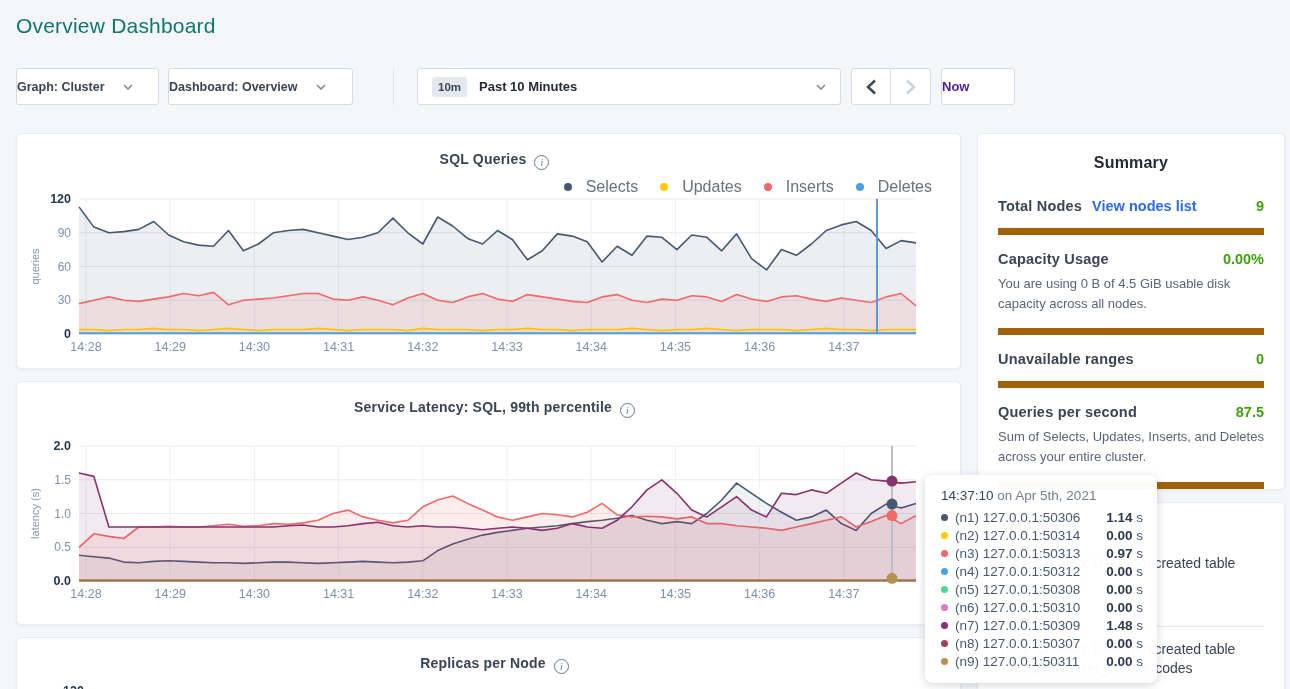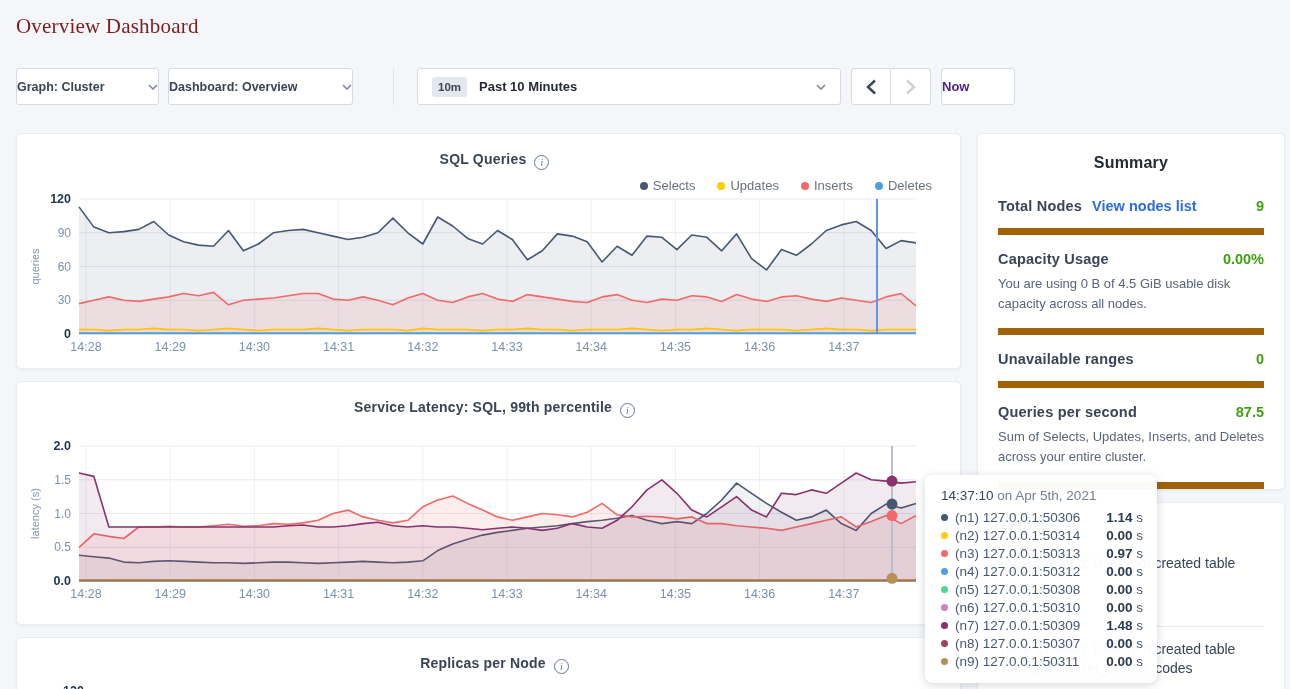--- a/index.html
+++ b/index.html
@@ -3,27 +3,27 @@
 <meta charset="utf-8">
 <style>
   * { margin:0; padding:0; box-sizing:border-box; }
   html,body { width:1290px; height:689px; overflow:hidden; }
   body {
     font-family:"Liberation Sans","DejaVu Sans",sans-serif;
     background:#f4f6fa; color:#394455; position:relative;
   }
   .page-title {
     position:absolute; left:16px; top:14px;
-    font-size:21px; font-weight:500; color:#7f1d1d; letter-spacing:.2px;font-family:Liberation Serif, serif;
+    font-size:21px; font-weight:500; color:#0f766e; letter-spacing:.2px;
   }
   
   .btnbox {
     position:absolute; top:68px; height:37px; background:#fff;
     border:1px solid #d6dbe3; border-radius:3px;
-    display:flex; align-items:center; justify-content:space-between; gap:18px;
+    display:flex; align-items:center; justify-content:flex-start; gap:18px;
     font-size:12.5px; font-weight:700; color:#394455; cursor:pointer;
   }
   .chev { width:10px; height:6px; }
   .toolbar-divider { position:absolute; left:393px; top:68px; width:1px; height:37px; background:#dde1e8; }
   .timebox { justify-content:flex-start; padding:0 14px; }
   .range-badge { background:#e3e8ef; color:#394455; font-size:11.5px; font-weight:700;
     padding:4px 6px; border-radius:3px; }
   .range-label { font-size:13px; font-weight:700; color:#242a35; }
   .timebox .chev { margin-left:auto; }
   .arrowgroup { position:absolute; left:851px; top:68px; height:37px; display:flex; }
@@ -43,21 +43,21 @@
   #card-summary  { left:977px; top:133px; width:308px; height:357px; }
   #card-events   { left:977px; top:502px; width:308px; height:195px; overflow:hidden; }
   .chart-title-row { position:absolute; left:12px; right:0; top:16px; text-align:center; }
   .chart-title { font-size:14px; font-weight:700; color:#394455; letter-spacing:.2px; }
   .info-icon {
     display:inline-block; width:15px; height:15px; border:1px solid #66788f; border-radius:50%;
     font-size:10px; line-height:13px; color:#66788f; text-align:center; vertical-align:-2px;
     margin-left:8px; font-family:"Liberation Serif",serif; font-style:italic;
   }
   .legend { position:absolute; top:44px; right:28px; display:flex; gap:22px; }
-  .legend-item { display:flex; align-items:center; gap:5px; font-size:13px; color:#67727e; }
+  .legend-item { display:flex; align-items:center; gap:14px; font-size:16px; color:#67727e; }
   .legend-dot { width:8px; height:8px; border-radius:50%; }
   .chart-svg { position:absolute; left:0; top:0; }
   .ytick { font-size:12px; fill:#7d90ad; }
   .ytick.bold { font-weight:700; fill:#23364f; font-size:12.5px; }
   .xtick { font-size:12.5px; fill:#7d90ad; }
   .ylabel { font-size:11px; fill:#8595b2; }
   .partial-tick { position:absolute; left:46px; top:46px; font-size:12.5px; font-weight:700; color:#23364f; }
   
   .sum-title { text-align:center; font-size:16px; font-weight:700; color:#242a35; padding-top:20px; letter-spacing:.2px; }
   .sum-body { padding:10px 20px 0 20px; }

